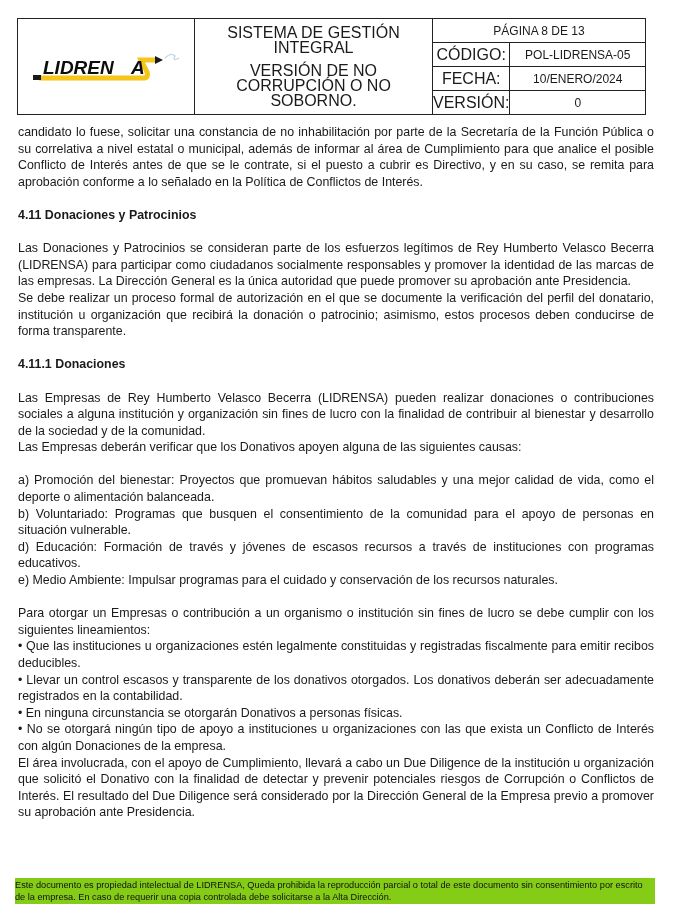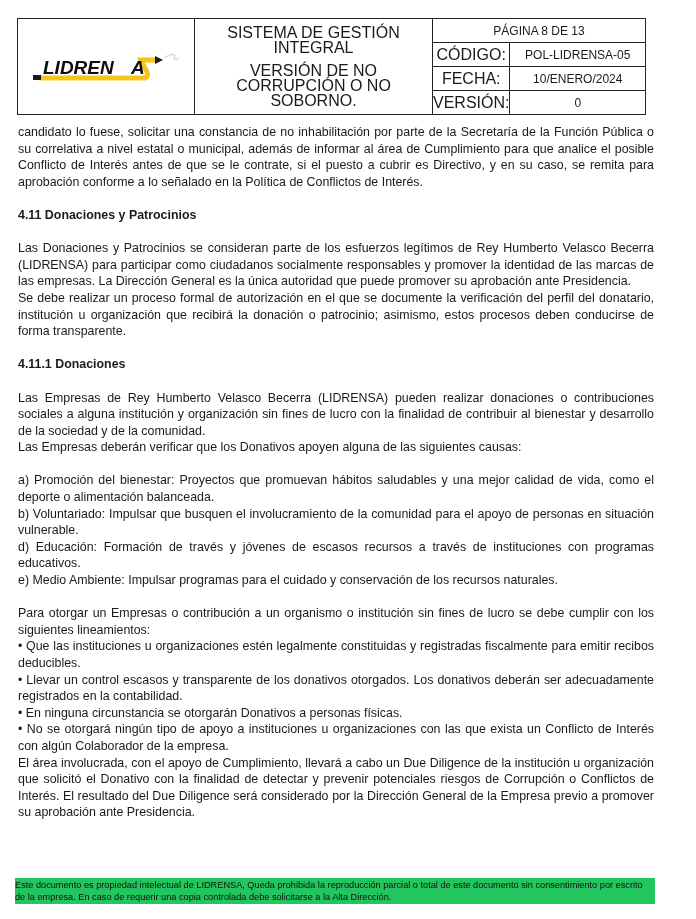--- a/index.html
+++ b/index.html
@@ -17,21 +17,21 @@
   .logo { position: relative; width: 150px; height: 50px; margin: 0 auto; }
   .logo svg { display: block; }
 
   .content { position: absolute; left: 18px; top: 124px; width: 636px;
              font-size: 12.4px; line-height: 16.6px; text-align: justify; }
   .content p { margin: 0; }
   .content h3 { font-size: 12.4px; font-weight: bold; margin: 0; line-height: 16.6px; }
   .gap { height: 16.6px; }
 
   .footer { position: absolute; left: 15px; top: 878px; width: 640px;
-            font-size: 9.2px; line-height: 12px; background: #22c55e; padding: 1px 0; color: #111; }
+            font-size: 9.2px; line-height: 12px; background: #84cc16; padding: 1px 0; color: #111; }
 </style>
 </head>
 <body>
 
 <table class="header">
   <tbody>
       <tr>
     <td class="logo-cell" rowspan="4">
       <div class="logo">
         <svg width="150" height="50" viewBox="0 0 150 50">
@@ -72,25 +72,25 @@
   <div class="gap"></div>
   <p>Las Donaciones y Patrocinios se consideran parte de los esfuerzos legítimos de Rey Humberto Velasco Becerra (LIDRENSA)  para participar como ciudadanos socialmente responsables y promover la identidad de las marcas de las empresas. La Dirección General es la única autoridad que puede promover su aprobación ante Presidencia.</p>
   <p>Se debe realizar un proceso formal de autorización en el que se documente la verificación del perfil del donatario, institución u organización que recibirá la donación o patrocinio; asimismo, estos procesos deben conducirse de forma transparente.</p>
   <div class="gap"></div>
   <h3>4.11.1 Donaciones</h3>
   <div class="gap"></div>
   <p>Las Empresas de Rey Humberto Velasco Becerra (LIDRENSA) pueden realizar donaciones o contribuciones sociales a alguna institución y organización sin fines de lucro con la finalidad de contribuir al bienestar y desarrollo de la sociedad y de la comunidad.</p>
   <p>Las Empresas deberán verificar que los Donativos apoyen alguna de las siguientes causas:</p>
   <div class="gap"></div>
   <p>a) Promoción del bienestar: Proyectos que promuevan hábitos saludables y una mejor calidad de vida, como el deporte o alimentación balanceada.</p>
-  <p>b) Voluntariado: Impulsar que busquen el involucramiento de la comunidad para el apoyo de personas en situación vulnerable.</p>
+  <p>b) Voluntariado: Programas que busquen el consentimiento de la comunidad para el apoyo de personas en situación vulnerable.</p>
   <p>d) Educación: Formación de través y jóvenes de escasos recursos a través de instituciones con programas educativos.</p>
   <p>e) Medio Ambiente: Impulsar programas para el cuidado y conservación de los recursos naturales.</p>
   <div class="gap"></div>
   <p>Para otorgar un Empresas o contribución a un organismo o institución sin fines de lucro se debe cumplir con los siguientes lineamientos:</p>
   <p>• Que las instituciones u organizaciones estén legalmente constituidas y registradas fiscalmente para emitir recibos deducibles.</p>
   <p>• Llevar un control escasos y transparente de los donativos otorgados. Los donativos deberán ser adecuadamente registrados en la contabilidad.</p>
   <p>• En ninguna circunstancia se otorgarán Donativos a personas físicas.</p>
-  <p>• No se otorgará ningún tipo de apoyo a instituciones u organizaciones con las que exista un Conflicto de Interés con algún Colaborador de la empresa.</p>
+  <p>• No se otorgará ningún tipo de apoyo a instituciones u organizaciones con las que exista un Conflicto de Interés con algún Donaciones de la empresa.</p>
   <p>El área involucrada, con el apoyo de Cumplimiento, llevará a cabo un Due Diligence de la institución u organización que solicitó el Donativo con la finalidad de detectar y prevenir potenciales riesgos de Corrupción o Conflictos de Interés. El resultado del Due Diligence será considerado por la Dirección General de la Empresa previo a promover su aprobación ante Presidencia.</p>
 </div>
 
 <div class="footer">Este documento es propiedad intelectual de LIDRENSA, Queda prohibida la reproducción parcial o total de este documento sin consentimiento por escrito de la empresa. En caso de requerir una copia controlada debe solicitarse a la Alta Dirección.</div>
 
 </body></html>

